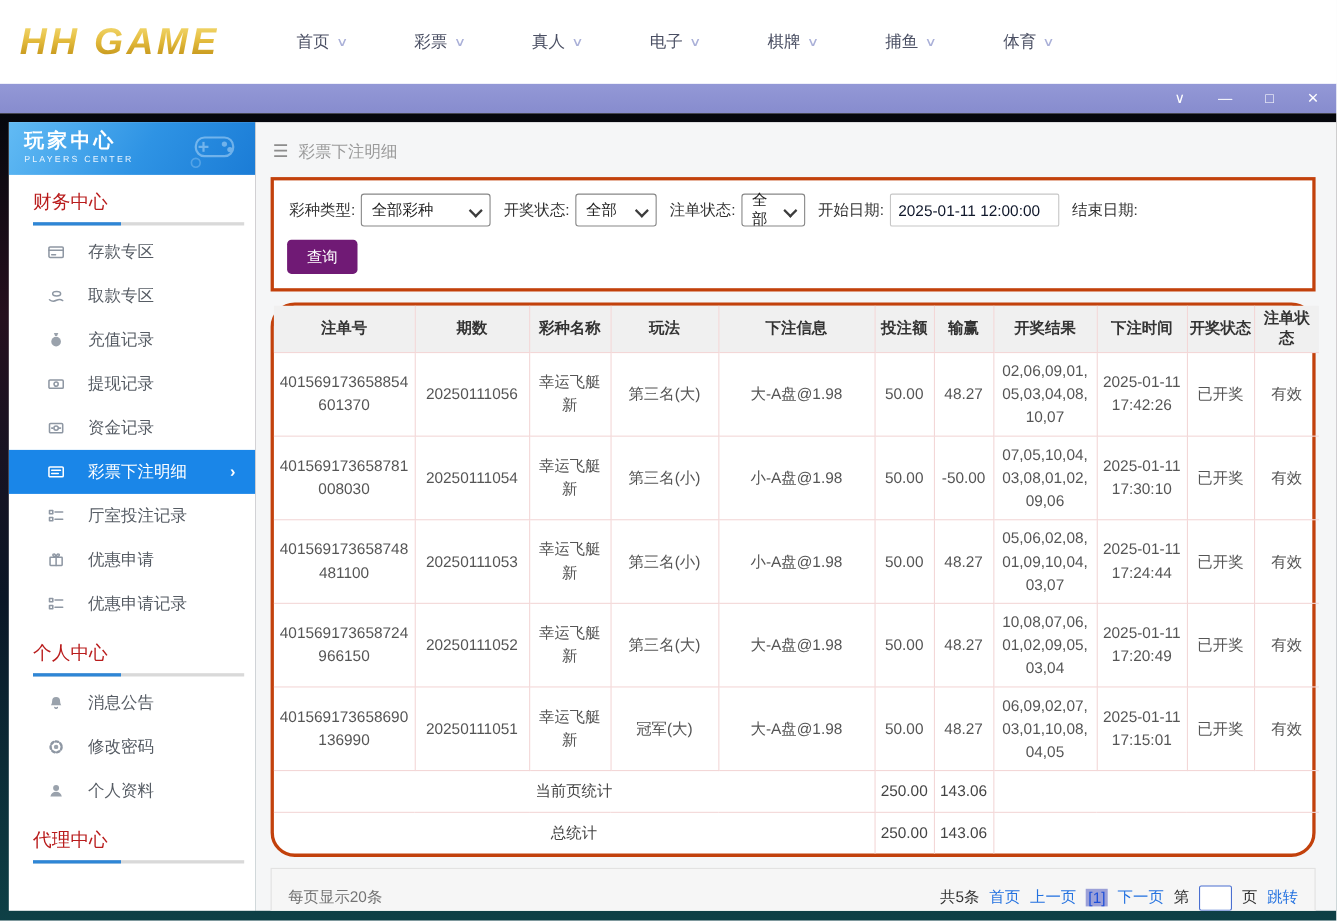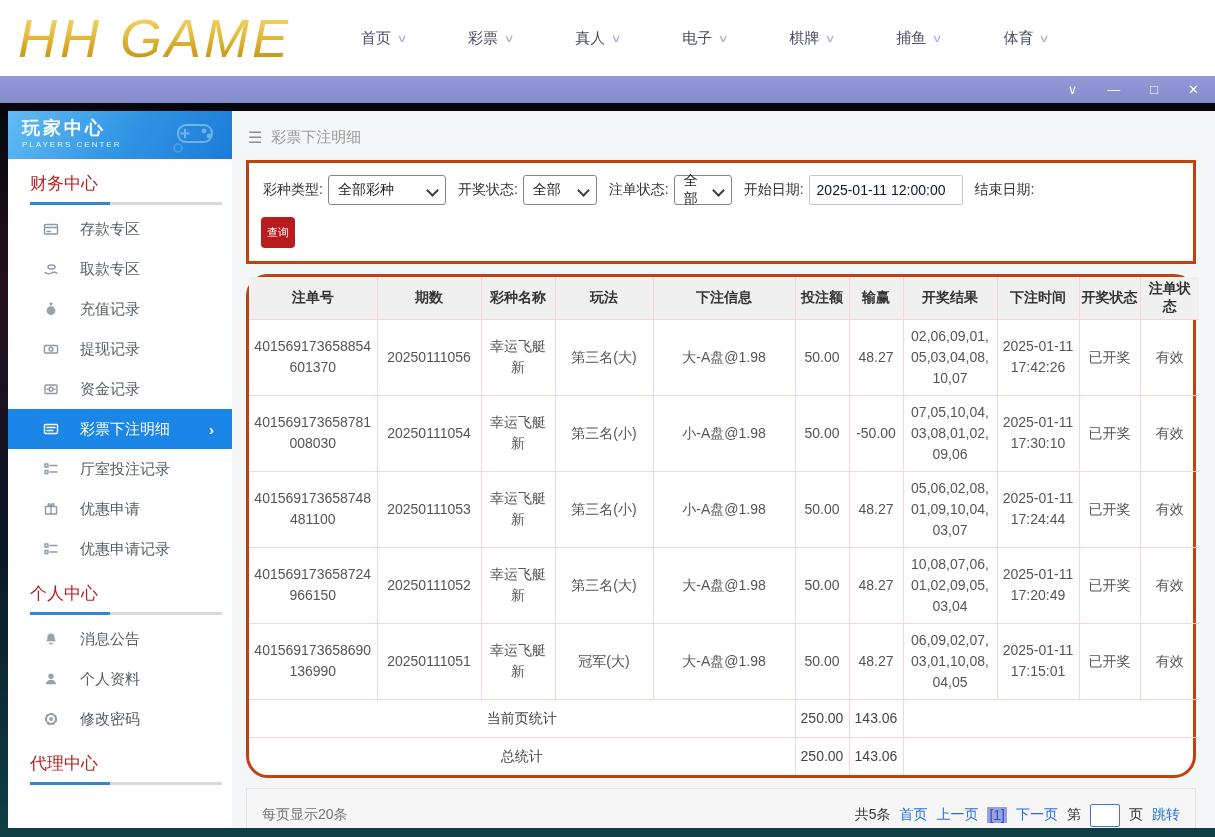--- a/index.html
+++ b/index.html
@@ -1,21 +1,21 @@
 <!DOCTYPE html>
 <html><head>
 <meta charset="utf-8">
 <style>
   * { margin:0; padding:0; box-sizing:border-box; }
   html,body { width:1215px; height:837px; overflow:hidden;
     font-family:"Liberation Sans","DejaVu Sans",sans-serif; background:#fff; }
 
   
   .site-header { height:76px; background:#fff; display:flex; align-items:center; position:relative; }
-  .logo { margin-left:18px; font-size:54px; font-weight:normal; font-style:italic; letter-spacing:3px;
+  .logo { margin-left:18px; font-size:34px; font-weight:bold; font-style:italic; letter-spacing:3px;
     background:linear-gradient(180deg,#f6e07c 0%,#e4bc3e 45%,#b8860b 100%);
     -webkit-background-clip:text; background-clip:text; color:transparent; white-space:nowrap;
     text-shadow:none; padding-right:10px; }
   .top-nav { display:flex; margin-left:60px; gap:62px; }
   .nav-item { display:flex; align-items:center; gap:7px; font-size:15px; color:#4a4f63; cursor:pointer; }
   .nav-caret { color:#aab0d8; font-size:11px; transform:scaleX(1.4); }
 
   
   .titlebar { height:27px; background:linear-gradient(180deg,#9398d6,#878cce); display:flex;
     align-items:center; justify-content:flex-end; padding-right:16px; }
@@ -60,22 +60,22 @@
   .filter-row { display:flex; align-items:center; flex-wrap:nowrap; }
   .f-label { font-size:14px; color:#333; margin:0 5px 0 2px; white-space:nowrap; }
   .sel { position:relative; height:30px; border:1px solid #878787; border-radius:3px; background:#fff;
     display:flex; align-items:center; padding:0 24px 0 9px; font-size:14px; color:#222;
     margin-right:10px; cursor:pointer; }
   .sel::after { content:""; position:absolute; right:8px; top:10px; width:7px; height:7px;
     border-right:2px solid #3c3c3c; border-bottom:2px solid #3c3c3c; transform:rotate(45deg); }
   .sel-lottery { width:118px; } .sel-draw { width:74px; } .sel-order { width:58px; }
   .date-input { width:154px; height:30px; border:1px solid #c6c6c6; border-radius:2px; font-size:14px;
     color:#0f172a; padding:0 7px; margin-right:10px; font-family:inherit; }
-  .btn-search { margin-top:12px; width:34px; height:31px; background:#b91c1c; border:none; border-radius:4px;
-    color:#fff; font-size:11px; cursor:pointer; font-family:inherit; }
+  .btn-search { margin-top:12px; width:64px; height:31px; background:#701a75; border:none; border-radius:4px;
+    color:#fff; font-size:14px; cursor:pointer; font-family:inherit; }
 
   
   .table-card { padding:0;border-radius:22px; }
   table { width:100%; border-collapse:collapse; border-style:hidden; table-layout:fixed; font-size:14px; }
   th,td { border:1px solid #f3d7d7; }
   th { background:#f0f0f0; color:#333; font-weight:bold; height:42px; padding:2px; }
   td { color:#555; text-align:center; vertical-align:middle; padding:6px 4px; line-height:1.5; }
   td.brk { word-break:break-all; }
   tr.data-row { height:75px; }
   tr.sum-row td { height:38px; color:#444; }
@@ -257,34 +257,34 @@
             <svg width="16" height="16" viewBox="0 0 16 16">
               <path class="fill" d="M8 2.6a3.6 3.6 0 0 1 3.6 3.6c0 3 1.4 4 1.4 4H3s1.4-1 1.4-4A3.6 3.6 0 0 1 8 2.6z"></path>
               <path d="M6.9 12.2a1.2 1.2 0 0 0 2.2 0"></path>
             </svg>
           </span>
       <span class="sb-label">消息公告</span>
     </div>
     <div class="sb-item">
       <span class="sb-ico">
             <svg width="16" height="16" viewBox="0 0 16 16">
+              <circle cx="8" cy="8" r="5" stroke-dasharray="2.4 2.1" stroke-width="2.2"></circle>
+              <circle class="fill" cx="8" cy="8" r="2"></circle>
+            </svg>
+          </span>
+      <span class="sb-label">修改密码</span>
+    </div>
+    <div class="sb-item">
+      <span class="sb-ico">
+            <svg width="16" height="16" viewBox="0 0 16 16">
               <circle class="fill" cx="8" cy="5.3" r="2.7"></circle>
               <path class="fill" d="M2.8 13.2c.5-3.1 2.6-4.4 5.2-4.4s4.7 1.3 5.2 4.4z"></path>
             </svg>
           </span>
       <span class="sb-label">个人资料</span>
-    </div>
-    <div class="sb-item">
-      <span class="sb-ico">
-            <svg width="16" height="16" viewBox="0 0 16 16">
-              <circle cx="8" cy="8" r="5" stroke-dasharray="2.4 2.1" stroke-width="2.2"></circle>
-              <circle class="fill" cx="8" cy="8" r="2"></circle>
-            </svg>
-          </span>
-      <span class="sb-label">修改密码</span>
     </div>
 
     <div class="section-title">代理中心</div>
     <div class="section-line"></div>
   </div>
 
   <div class="main">
 
     <div class="breadcrumb">
       <span class="bc-ico">☰</span>

